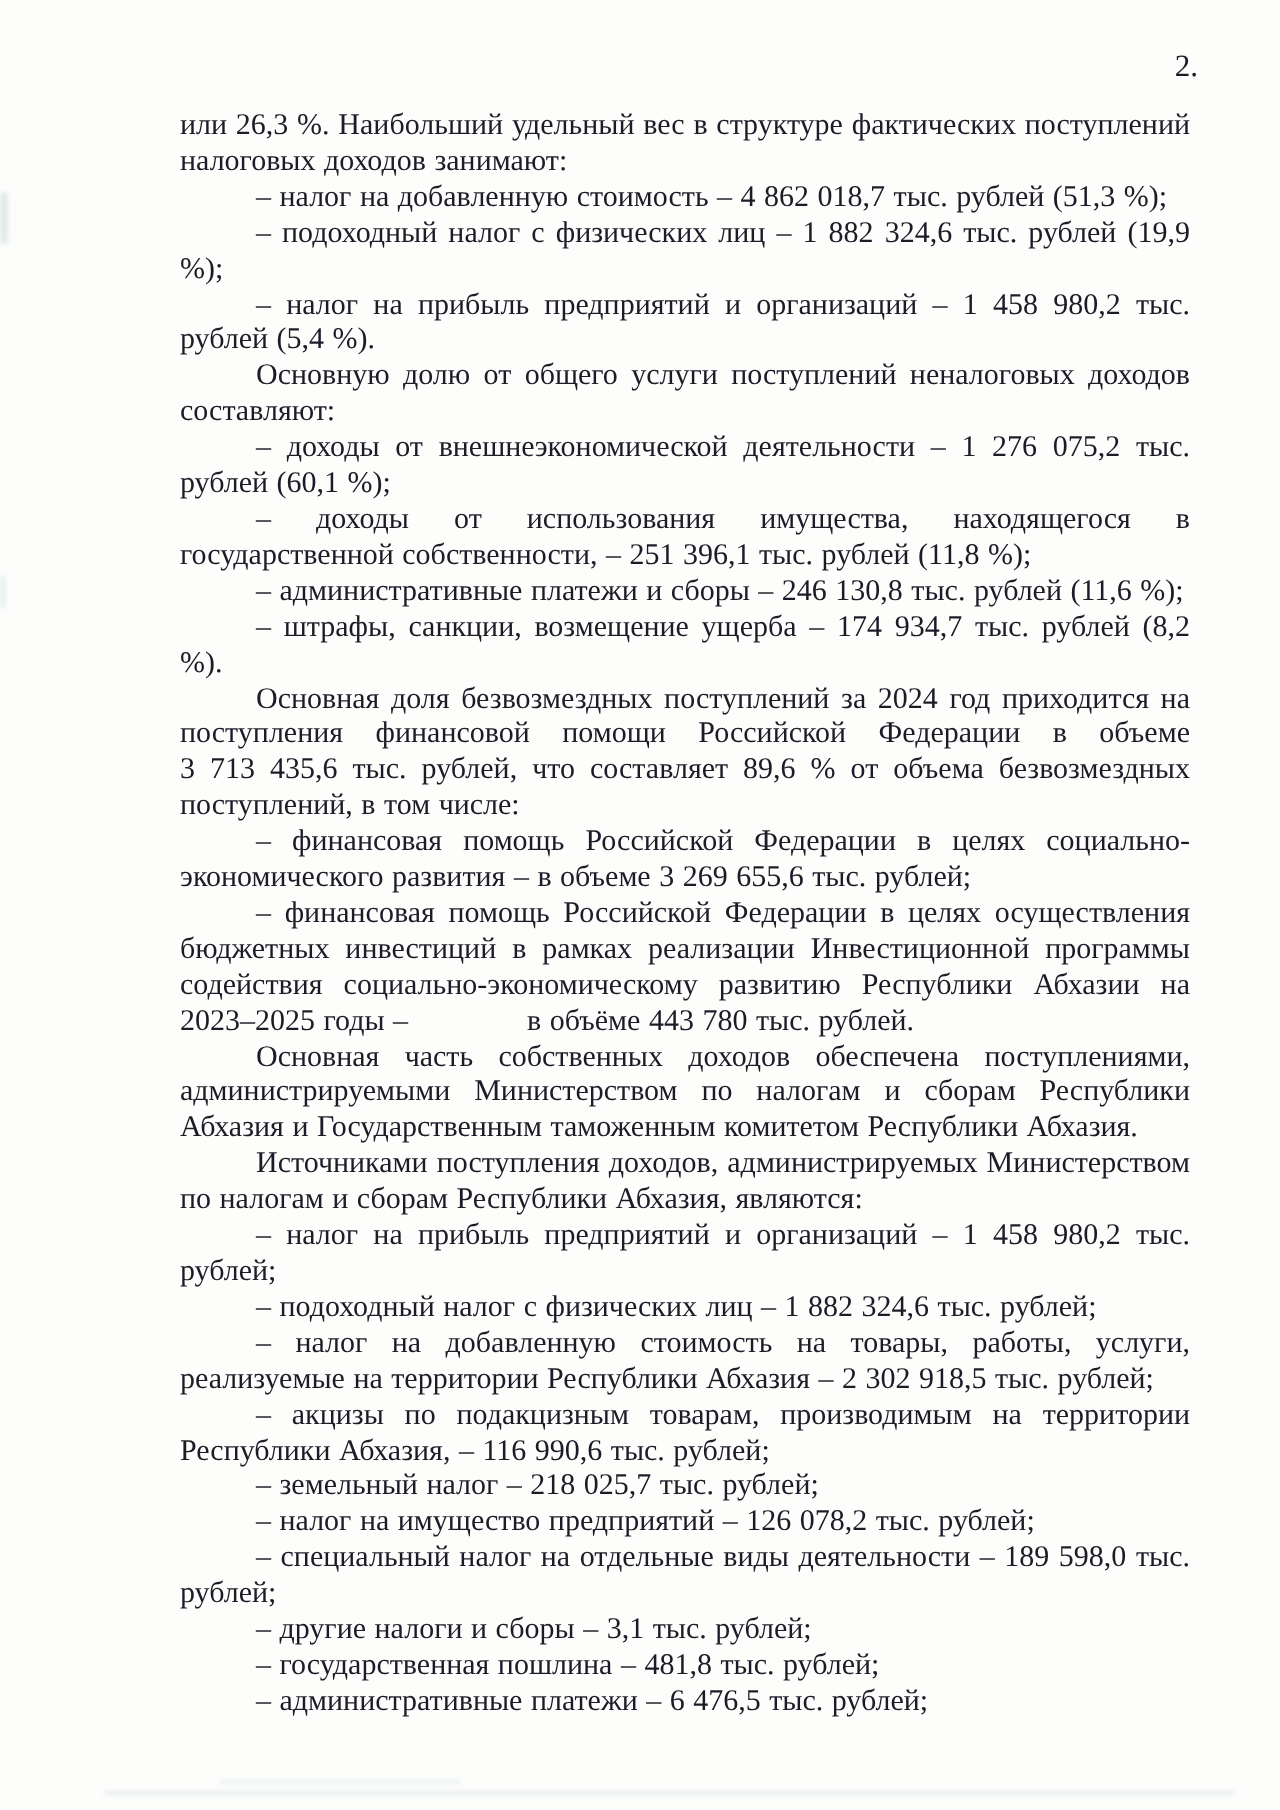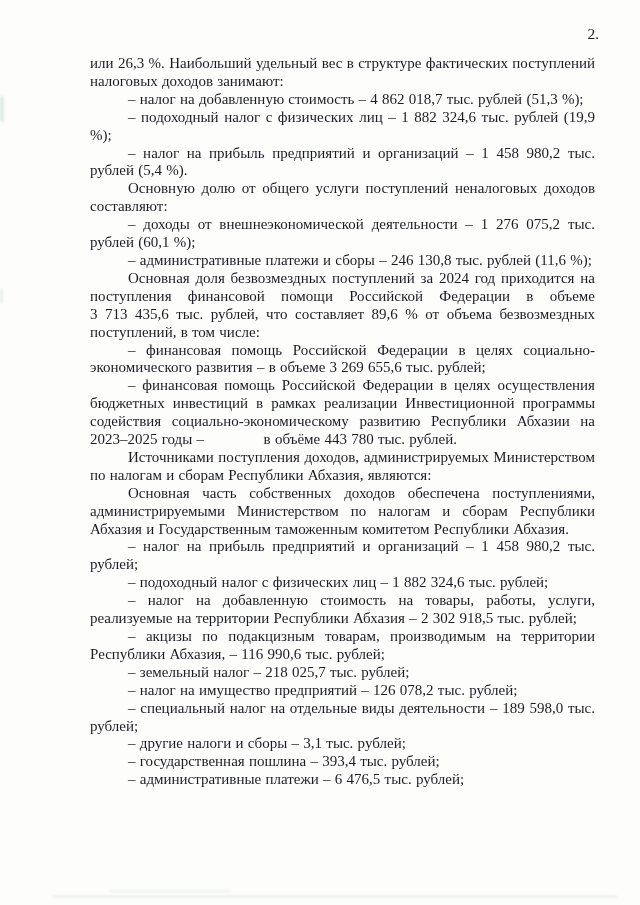--- a/index.html
+++ b/index.html
@@ -84,35 +84,37 @@
 <div class="page">
   <div class="page-number">2.</div>
 
   <div class="doc-body">
       <p class="flush">или 26,3 %. Наибольший удельный вес в структуре фактических поступлений налоговых доходов занимают:</p>
       <p class="indent">– налог на добавленную стоимость – 4&nbsp;862&nbsp;018,7 тыс. рублей (51,3 %);</p>
       <p class="indent">– подоходный налог с физических лиц – 1&nbsp;882&nbsp;324,6 тыс. рублей (19,9 %);</p>
       <p class="indent">– налог на прибыль предприятий и организаций – 1&nbsp;458&nbsp;980,2 тыс. рублей (5,4 %).</p>
       <p class="indent">Основную долю от общего услуги поступлений неналоговых доходов составляют:</p>
       <p class="indent">– доходы от внешнеэкономической деятельности – 1&nbsp;276&nbsp;075,2 тыс. рублей (60,1 %);</p>
+      <p class="indent">– доходы от использования имущества, находящегося в государственной собственности, – 251&nbsp;396,1 тыс. рублей (11,8 %);</p>
       <p class="indent">– административные платежи и сборы – 246&nbsp;130,8 тыс. рублей (11,6 %);</p>
+      <p class="indent">– штрафы, санкции, возмещение ущерба – 174&nbsp;934,7 тыс. рублей (8,2 %).</p>
       <p class="indent">Основная доля безвозмездных поступлений за 2024 год приходится на поступления финансовой помощи Российской Федерации в объеме 3&nbsp;713&nbsp;435,6 тыс. рублей, что составляет 89,6 % от объема безвозмездных поступлений, в том числе:</p>
       <p class="indent">– финансовая помощь Российской Федерации в целях социально-экономического развития – в объеме 3&nbsp;269&nbsp;655,6 тыс. рублей;</p>
       <p class="indent">– финансовая помощь Российской Федерации в целях осуществления бюджетных инвестиций в рамках реализации Инвестиционной программы содействия социально-экономическому развитию Республики Абхазии на 2023–2025 годы –&nbsp;&nbsp;&nbsp;&nbsp;&nbsp;&nbsp;&nbsp;&nbsp;&nbsp;&nbsp;&nbsp;&nbsp;&nbsp; в объёме 443&nbsp;780 тыс. рублей.</p>
+      <p class="indent">Основная часть собственных доходов обеспечена поступлениями, администрируемыми Министерством по налогам и сборам Республики Абхазия и Государственным таможенным комитетом Республики Абхазия.</p>
       <p class="indent">Источниками поступления доходов, администрируемых Министерством по налогам и сборам Республики Абхазия, являются:</p>
-      <p class="indent">Основная часть собственных доходов обеспечена поступлениями, администрируемыми Министерством по налогам и сборам Республики Абхазия и Государственным таможенным комитетом Республики Абхазия.</p>
       <p class="indent">– налог на прибыль предприятий и организаций – 1&nbsp;458&nbsp;980,2 тыс. рублей;</p>
       <p class="indent">– подоходный налог с физических лиц – 1&nbsp;882&nbsp;324,6 тыс. рублей;</p>
       <p class="indent">– налог на добавленную стоимость на товары, работы, услуги, реализуемые на территории Республики Абхазия – 2&nbsp;302&nbsp;918,5 тыс. рублей;</p>
       <p class="indent">– акцизы по подакцизным товарам, производимым на территории Республики Абхазия, – 116&nbsp;990,6 тыс. рублей;</p>
       <p class="indent">– земельный налог – 218&nbsp;025,7 тыс. рублей;</p>
       <p class="indent">– налог на имущество предприятий – 126&nbsp;078,2 тыс. рублей;</p>
       <p class="indent">– специальный налог на отдельные виды деятельности – 189&nbsp;598,0 тыс. рублей;</p>
       <p class="indent">– другие налоги и сборы – 3,1 тыс. рублей;</p>
-      <p class="indent">– государственная пошлина – 393,4 тыс. рублей;</p>
+      <p class="indent">– государственная пошлина – 481,8 тыс. рублей;</p>
       <p class="indent">– административные платежи – 6&nbsp;476,5 тыс. рублей;</p>
     </div>
 
   <div class="artifact artifact-left-1"></div>
   <div class="artifact artifact-left-2"></div>
   <div class="artifact artifact-bottom"></div>
   <div class="artifact artifact-bottom-2"></div>
 </div>
 
 </body></html>

